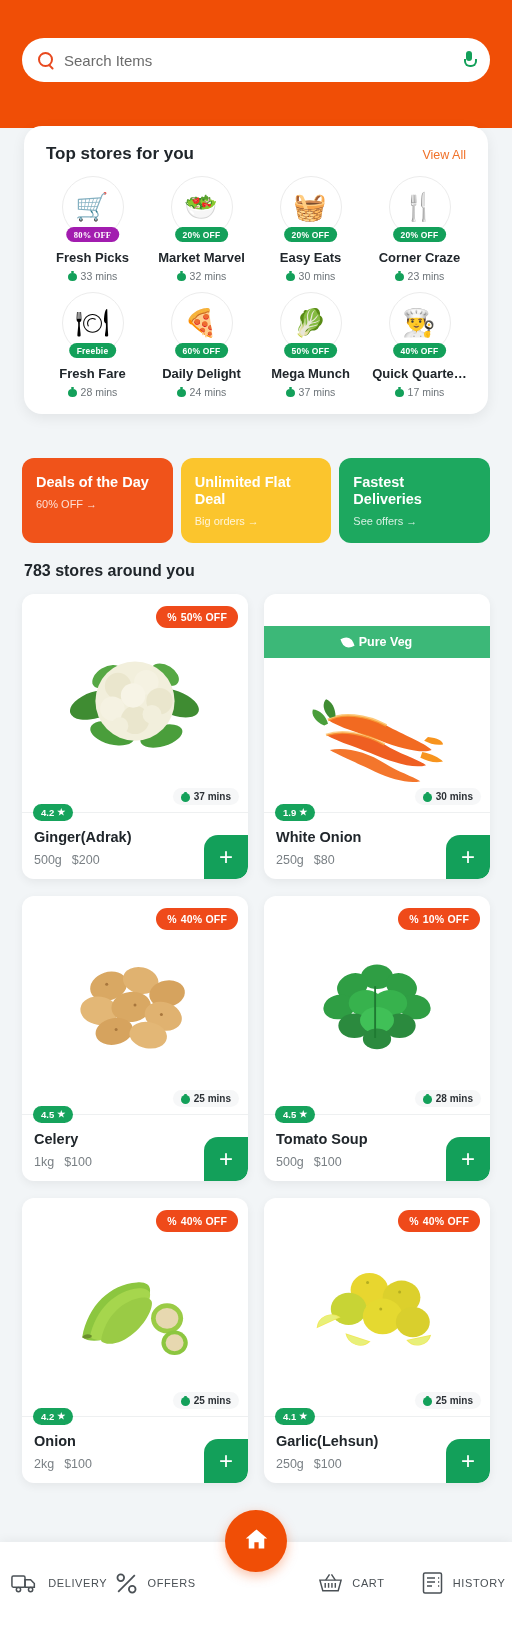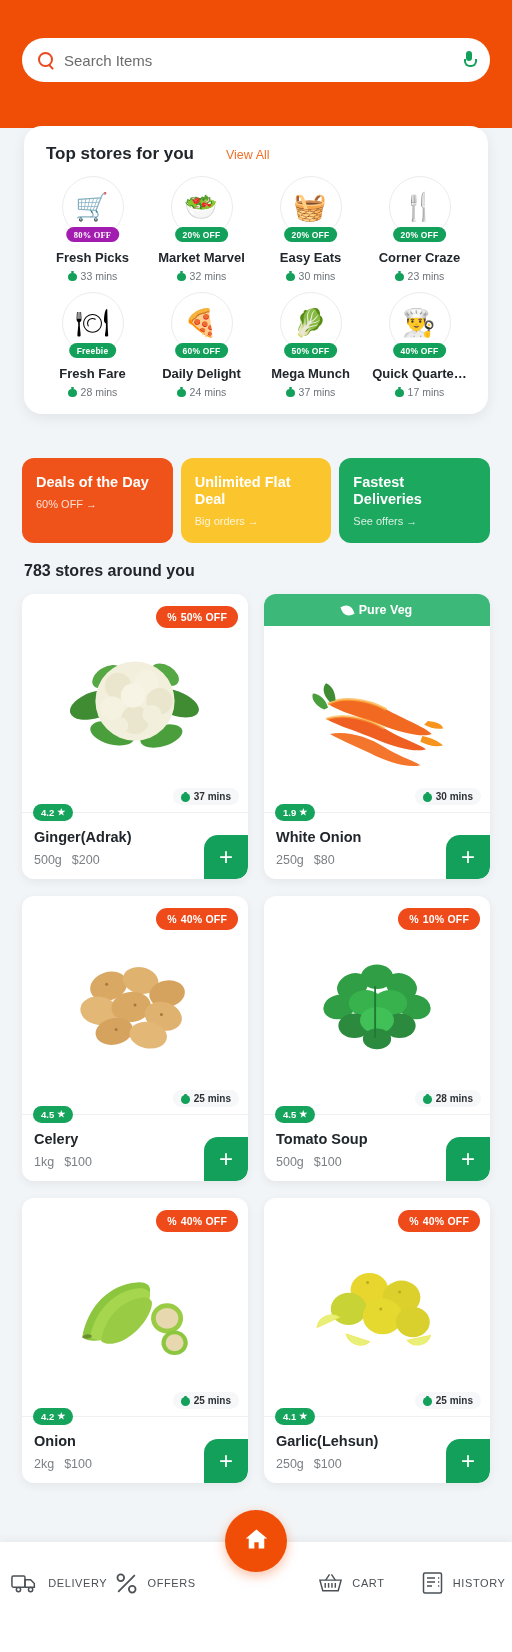--- a/index.html
+++ b/index.html
@@ -77,21 +77,21 @@
     content: ""; position: absolute; left: 0.6px; top: 8px; width: 9.8px; height: 6px;
     border: 2px solid #13a05a; border-top: none; border-radius: 0 0 6px 6px;
   }
 
   
   .stores-card {
     position: absolute; left: 24px; right: 24px; top: 126px;
     background: #fff; border-radius: 18px; padding: 18px 14px 16px 14px;
     box-shadow: 0 4px 14px rgba(0,0,0,.07);
   }
-  .stores-head { display: flex; align-items: baseline; padding: 0 8px; margin-bottom: 12px; gap: 32px; }
+  .stores-head { display: flex; align-items: baseline; justify-content: space-between; padding: 0 8px; margin-bottom: 12px; }
   .stores-title { font-size: 17px; font-weight: bold; color: #20262b; }
   .view-all { font-size: 12.5px; color: #f0722a; font-weight: normal; }
   .store-grid { display: grid; grid-template-columns: repeat(4, 1fr); row-gap: 10px; }
   .store { display: flex; flex-direction: column; align-items: center; }
   .store-logo-wrap { position: relative; width: 62px; height: 62px; }
   .store-logo {
     width: 62px; height: 62px; border-radius: 50%; overflow: hidden;
     display: flex; align-items: center; justify-content: center; font-size: 27px;
     border: 1px solid #ececec; background: #fff;
   }
@@ -132,21 +132,21 @@
   .product-grid {
     position: absolute; left: 22px; right: 22px; top: 594px;
     display: grid; grid-template-columns: 1fr 1fr; gap: 17px 16px;
   }
   .pcard {
     position: relative; background: #fff; border-radius: 12px; overflow: hidden;
     box-shadow: 0 3px 10px rgba(0,0,0,.06); height: 285px; display: flex; flex-direction: column;
   }
   .pure-veg {
     background: #3cb878; color: #fff; text-align: center; font-size: 12.5px; font-weight: bold;
-    padding: 9px 0; display: flex; align-items: center; justify-content: center; gap: 6px;
+    padding: 9px 0; display: flex; align-items: center; justify-content: center; gap: 6px; margin-top: 32px;
   }
   .leaf { width: 11px; height: 11px; background: #fff; border-radius: 0 70% 0 70%; transform: rotate(-20deg); display:inline-block; }
   .disc-badge {
     position: absolute; right: 10px; top: 12px; background: #ef4a1a; color: #fff;
     font-size: 10.5px; font-weight: bold; padding: 5px 11px; border-radius: 12px;
     display: flex; align-items: center; gap: 4px; z-index: 3; letter-spacing: .2px;
   }
   .pimg { flex: 1; display: flex; align-items: center; justify-content: center; position: relative; overflow: hidden; }
   .pimg svg { width: 132px; height: 120px; }
   .time-pill {

